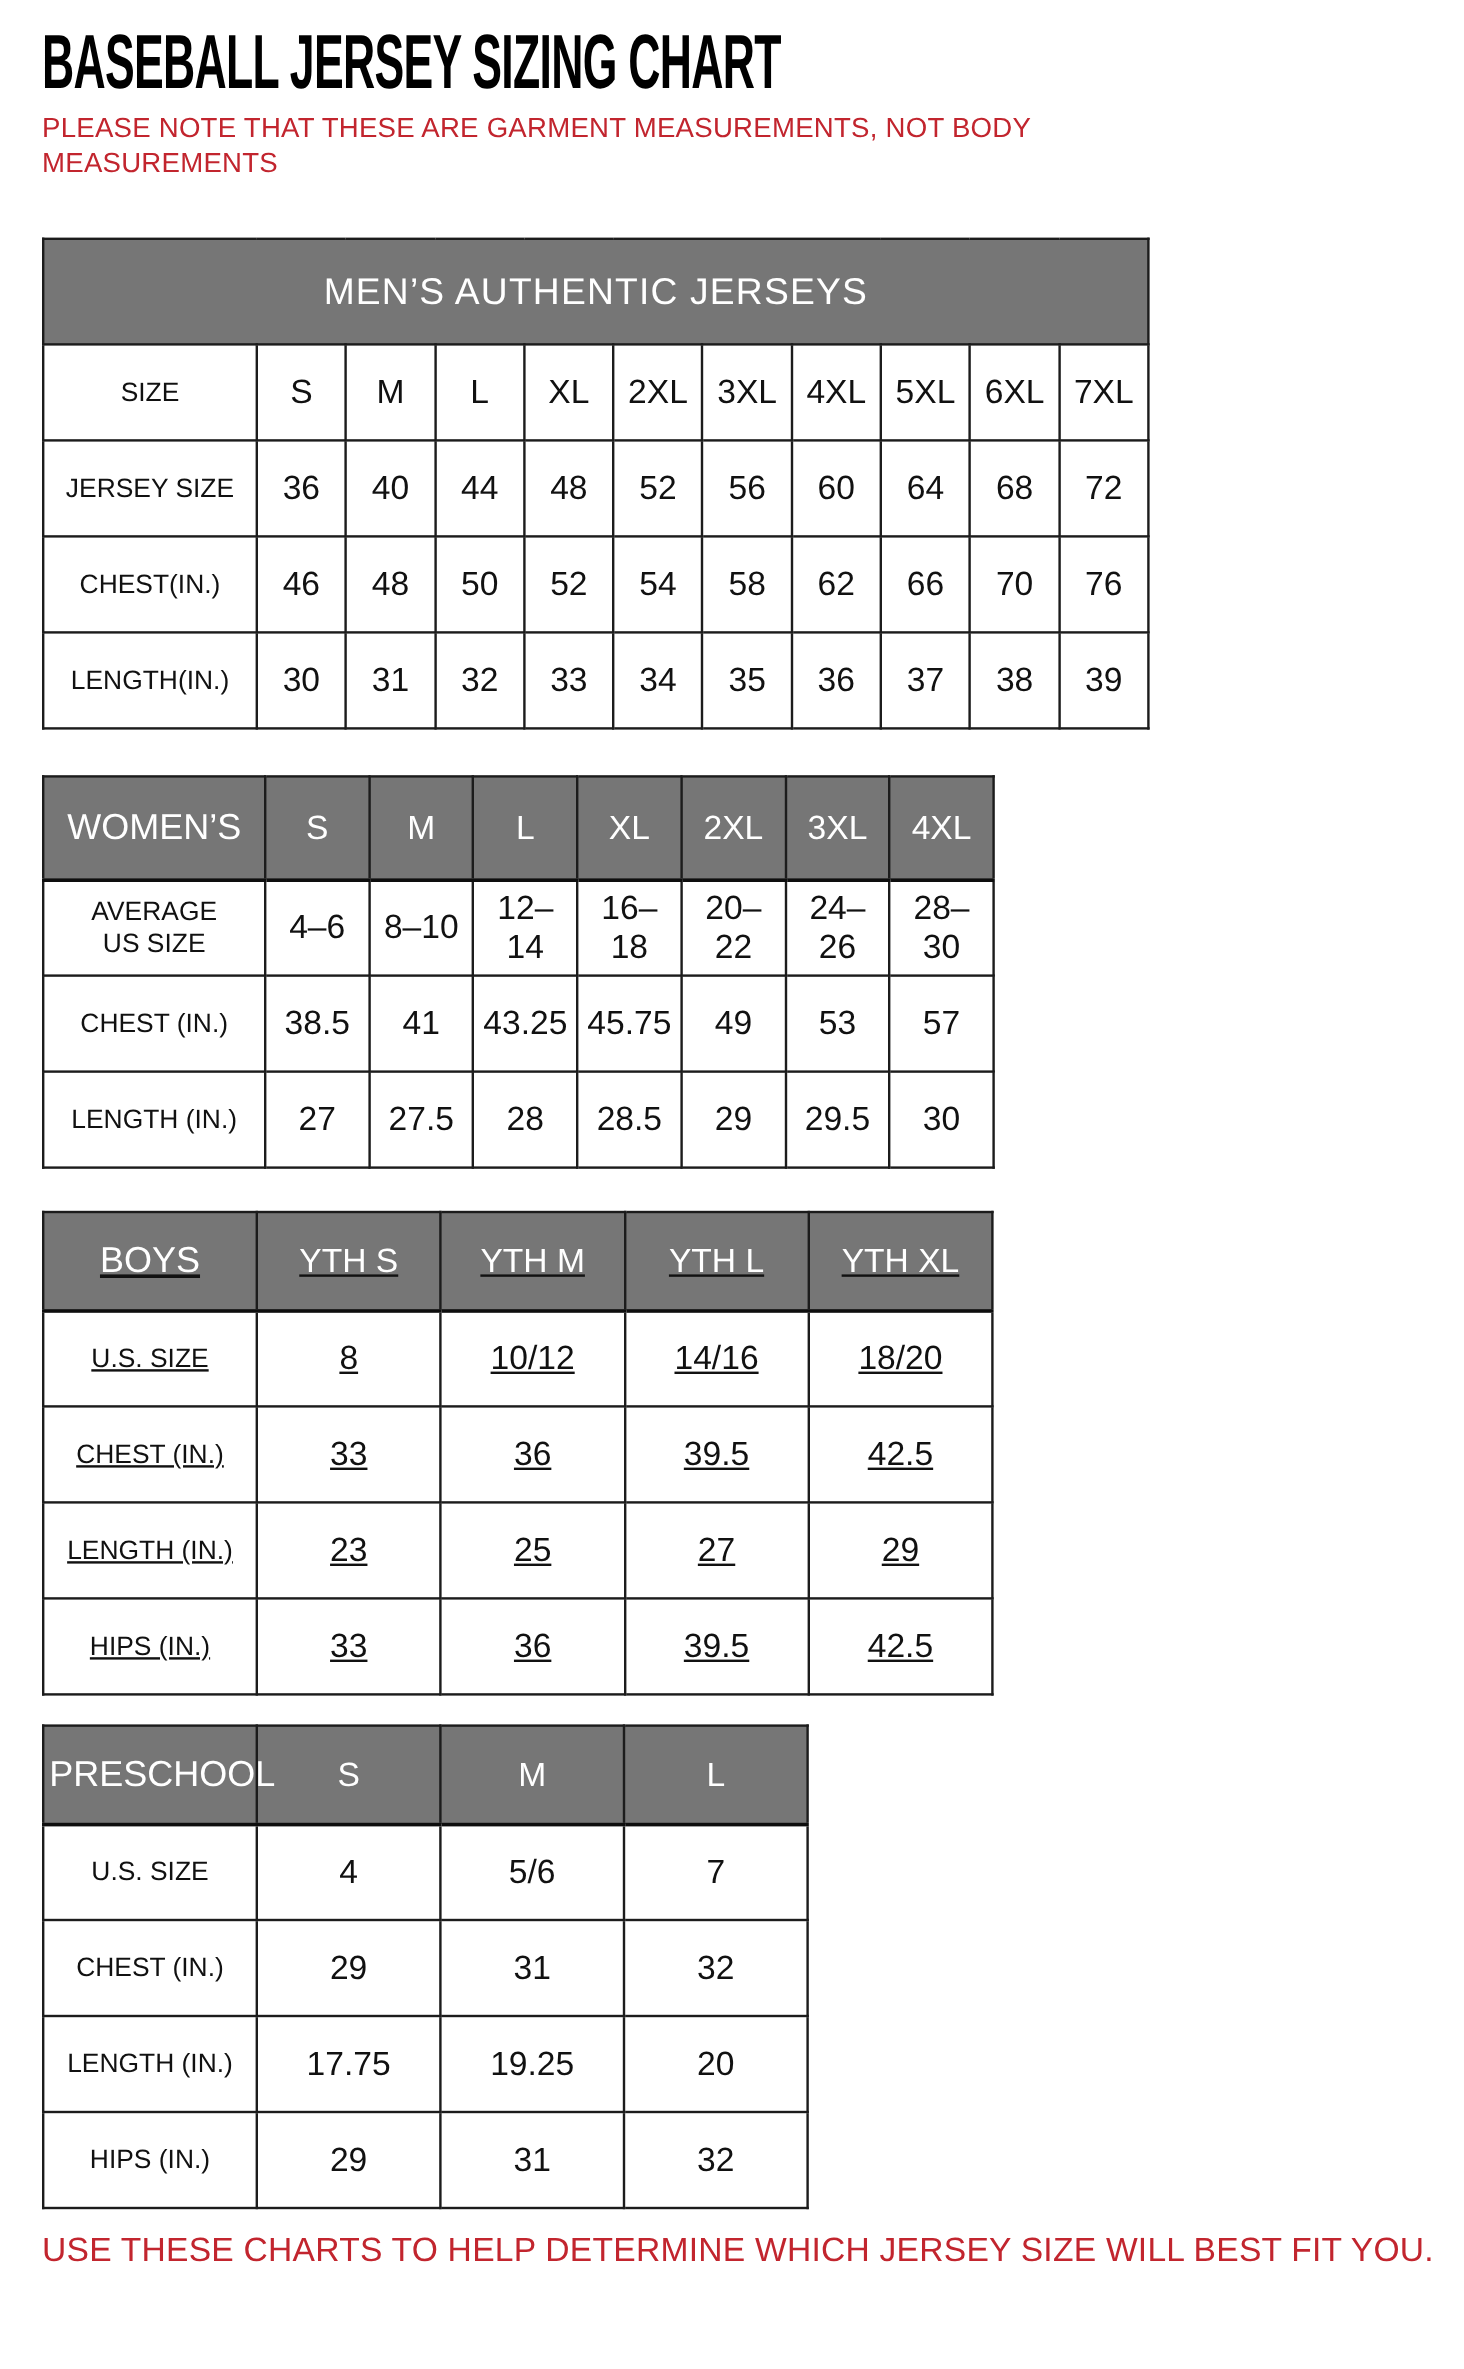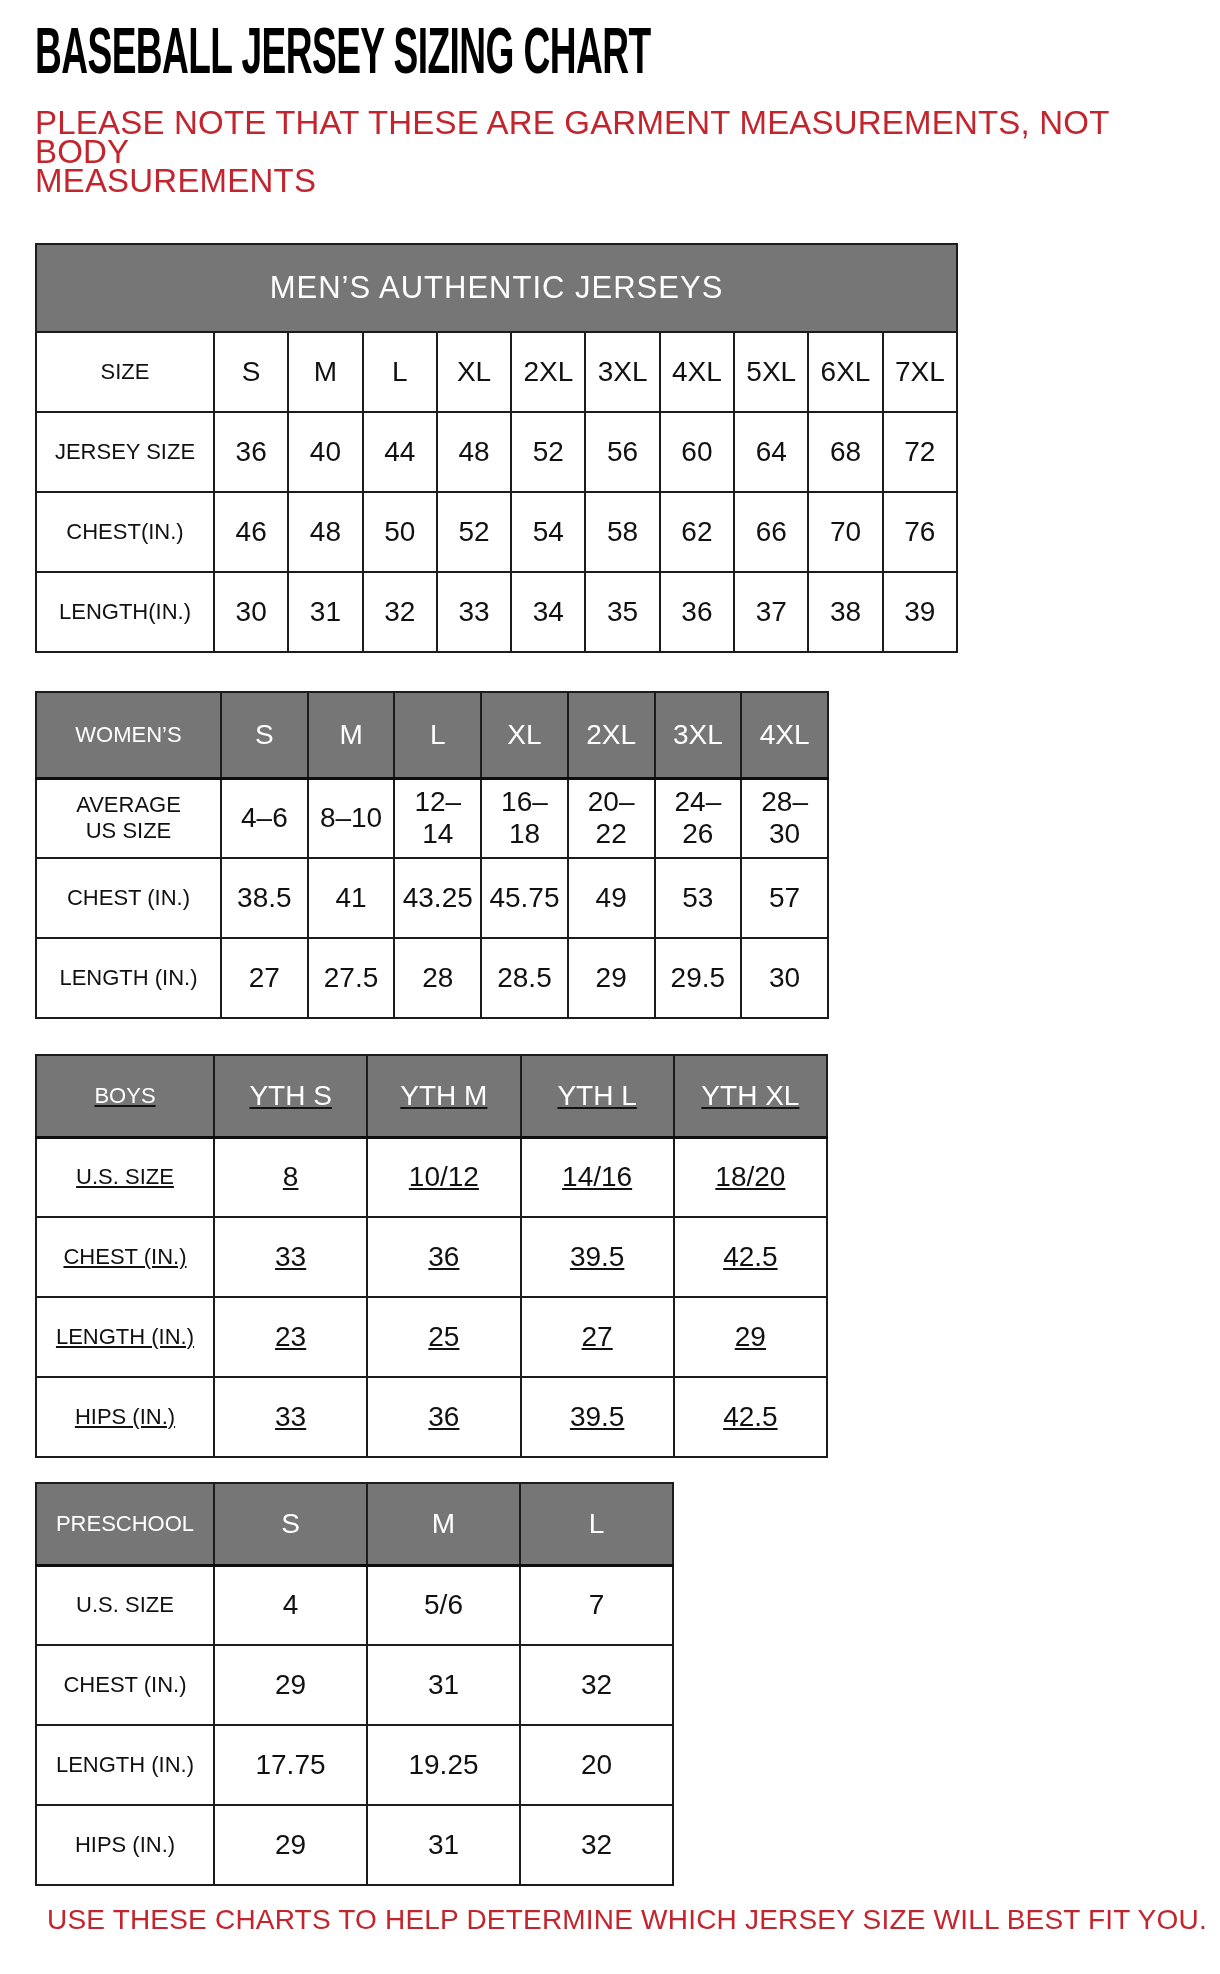--- a/index.html
+++ b/index.html
@@ -31,23 +31,23 @@
     display: inline-block;
     font-size: 64px;
     line-height: 62px;
     font-weight: bold;
     letter-spacing: -1px;
     transform: scaleX(0.58);
     transform-origin: left center;
     color: #000;
   }
   .note {
-    margin: 26px 0 0 0;
+    margin: 10px 0 0 0;
     color: var(--accent-red);
-    font-size: 33px;
+    font-size: 23px;
     line-height: 29px;
     letter-spacing: 0.2px;
   }
   table {
     border-collapse: collapse;
     table-layout: fixed;
     padding-left: 42px;
   }
   table.men   { width: 923px; margin-top: 48px; }
   table.women { width: 794px; margin-top: 38px; }
@@ -77,24 +77,24 @@
     font-size: 31px;
     letter-spacing: 1px;
   }
   tr.hdr th {
     background: var(--header-gray);
     color: var(--header-text);
     height: 82px;
     border-bottom: 3px solid #0e0e0e;
   }
   tr.hdr th.val { font-size: 28px; }
-  tr.hdr th.label { font-size: 22px; }
+  tr.hdr th.label { font-size: 30px; }
   table.women tr.hdr th { height: 86px; }
   .footer {
-    margin: 18px 0 10px 12px;
+    margin: 18px 0 10px 0;
     color: var(--accent-red);
     font-size: 28px;
     line-height: 32px;
     letter-spacing: 0.2px;
     white-space: nowrap;
   }
 </style>
 </head>
 <body>
 

